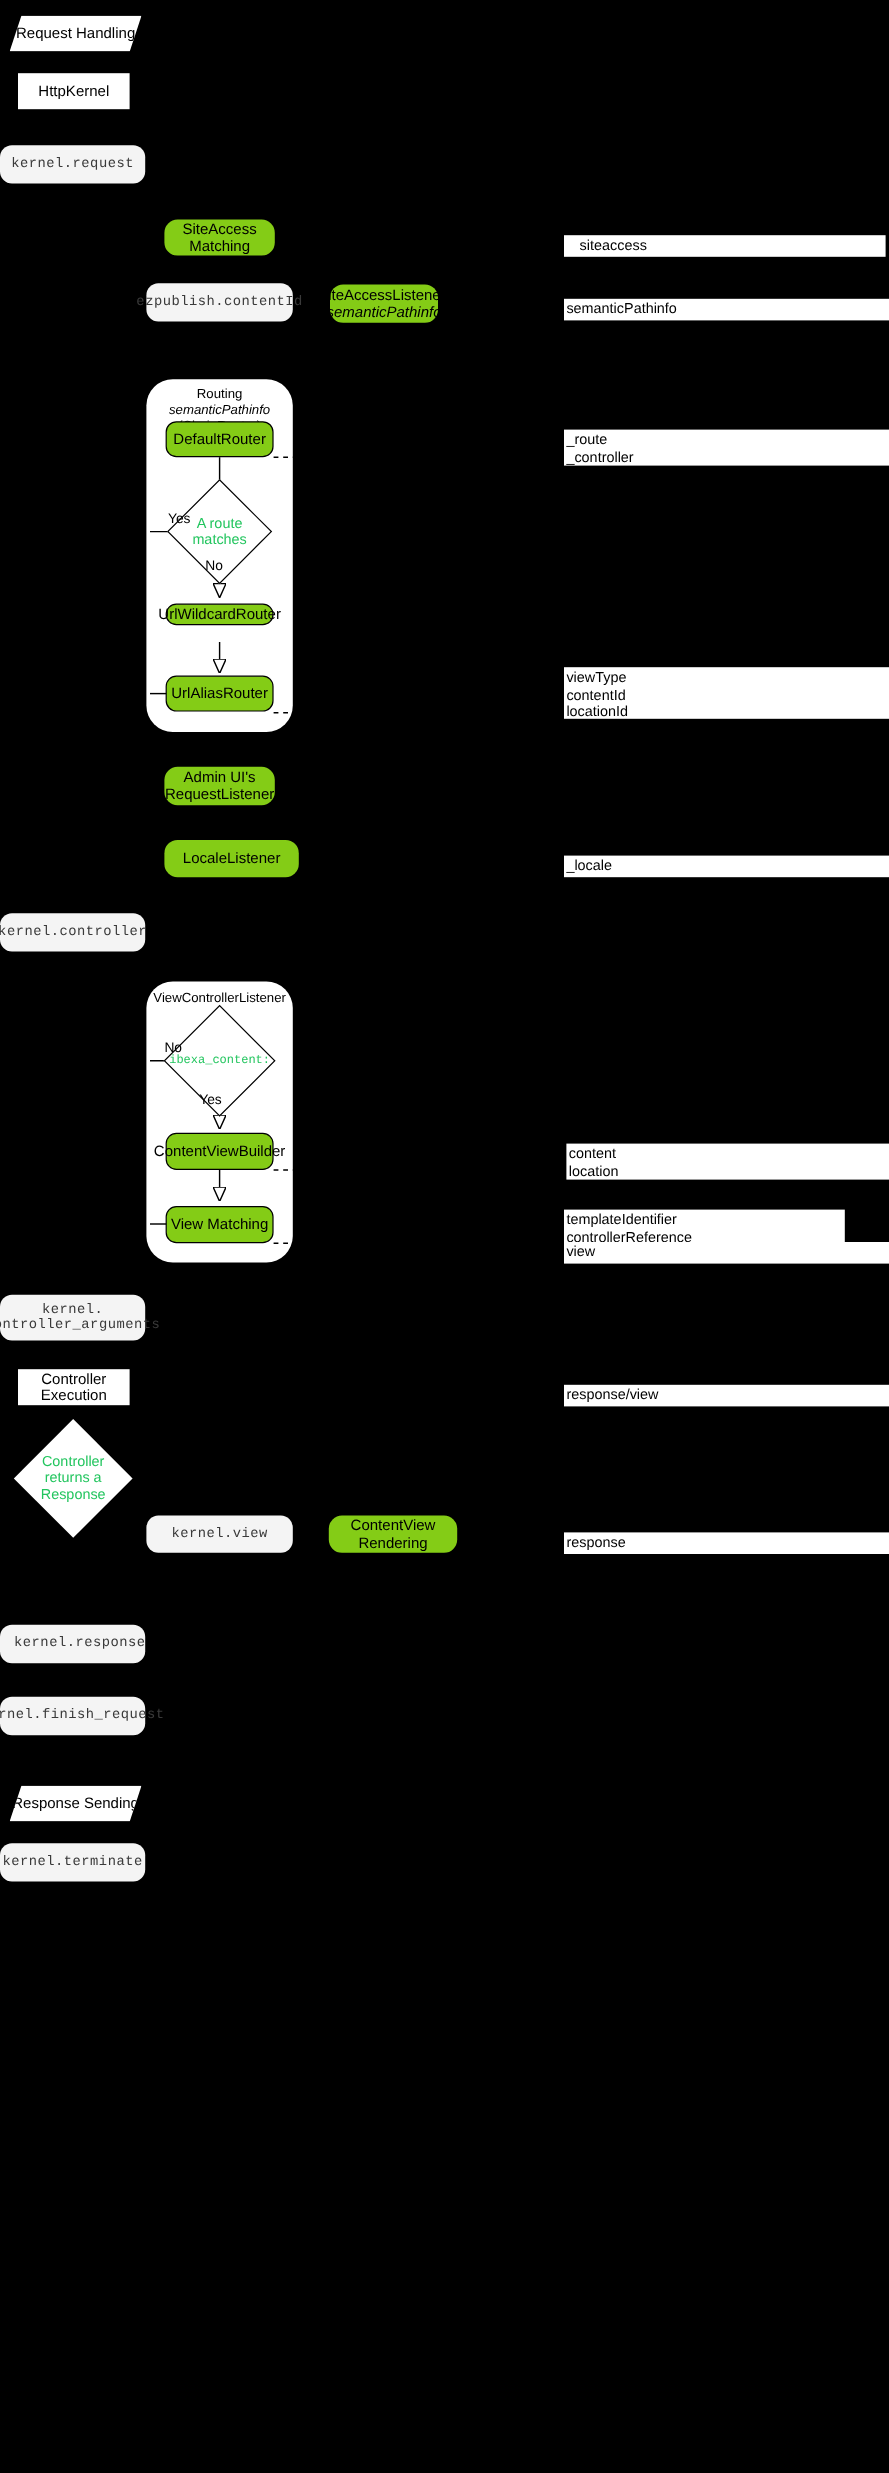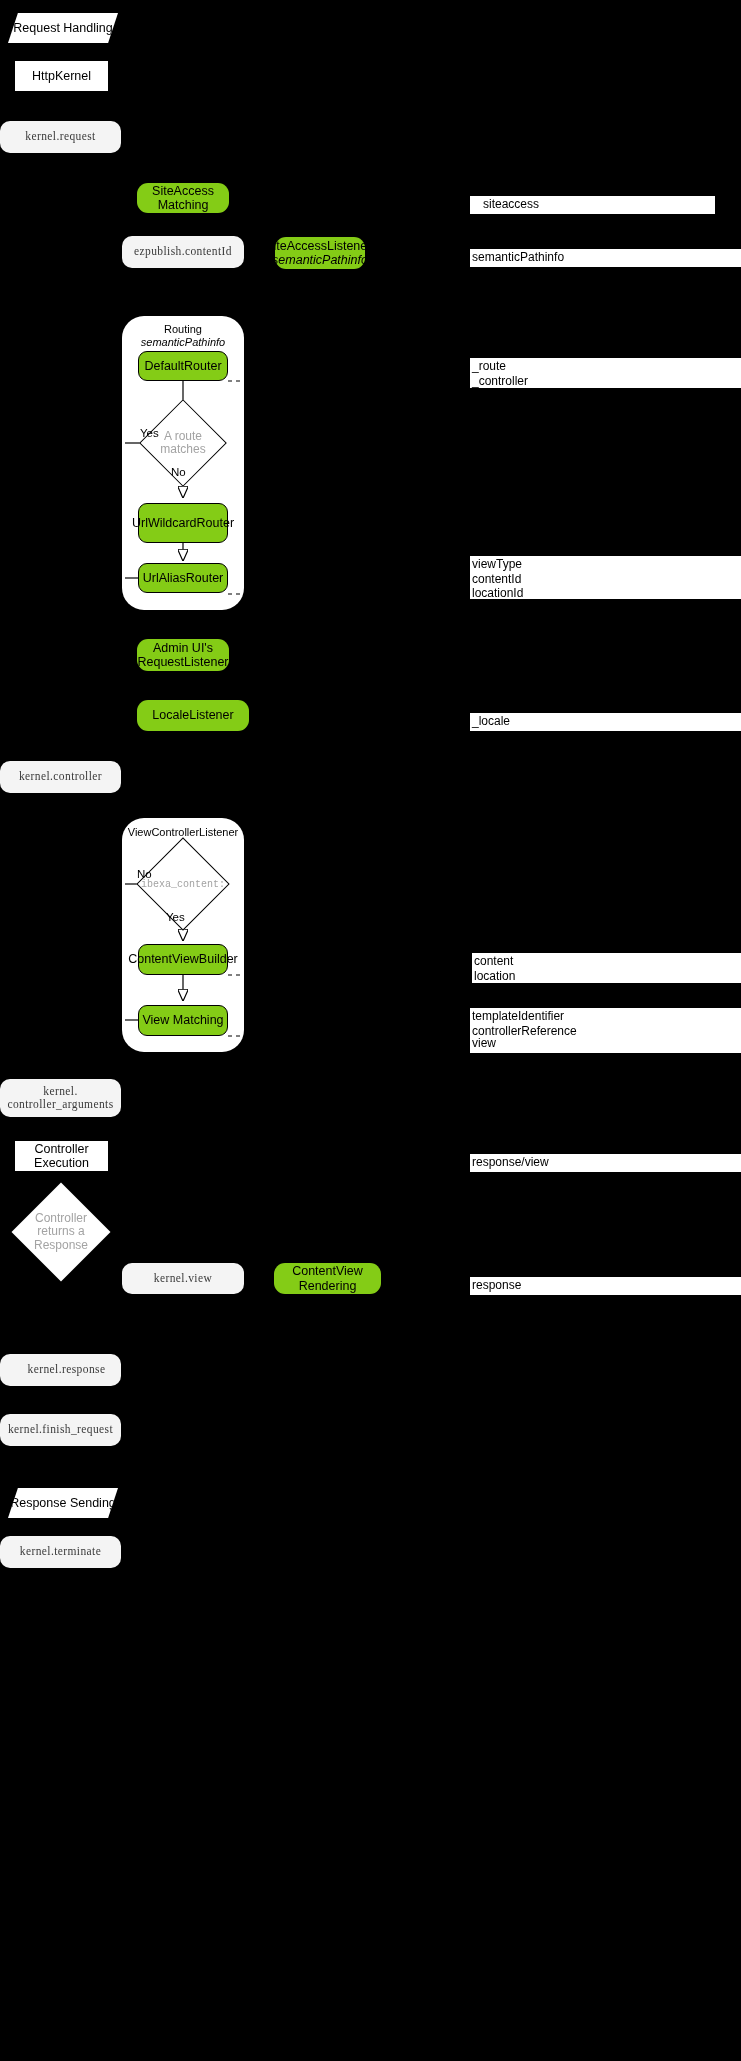--- a/index.html
+++ b/index.html
@@ -46,21 +46,21 @@
   .round.soft {
     border: none;
     border-radius: 11px;
   }
 
   
   .event {
     background: #f4f4f4;
     border: none;
     border-radius: 10px;
-    font-family: Liberation Serif, serif;
+    font-family: Liberation Mono, monospace;
     font-size: 11.5px;
     color: #3a3a3a;
     letter-spacing: .4px;
   }
 
   
   .banner {
     background: #ffffff;
     font-size: 12.5px;
     clip-path: polygon(9% 0%, 100% 0%, 91% 100%, 0% 100%);
@@ -110,21 +110,21 @@
     box-sizing: border-box;
   }
   .diamond-label {
     position: absolute;
     inset: 0;
     display: flex;
     align-items: center;
     justify-content: center;
     text-align: center;
     font-size: 12px;
-    color: #a3a3a3;
+    color: #22c55e;
     line-height: 1.1;
     z-index: 2;
   }
   .diamond-label.mono {
     font-family: Liberation Mono, monospace;
     font-size: 10px;
   }
 
   
   .diamond-solid .diamond-shape {
@@ -257,21 +257,21 @@
   </div>
 
   <div class="diamond-wrap z2" style="left:152px; top:412px; width:62px; height:62px;">
     <div class="diamond-shape"></div>
     <div class="diamond-label" style="white-space:pre-line;">A route
 matches</div>
   </div>
   <div class="edge-label" style="left:140px; top:427px;">Yes</div>
   <div class="edge-label" style="left:171px; top:466px;">No</div>
 
-  <div class="node round z2" style="left:138px; top:503px; width:90px; height:40px;">
+  <div class="node round z2" style="left:138px; top:503px; width:90px; height:18px;">
     <span>UrlWildcardRouter</span>
   </div>
 
   <div class="node round z2" style="left:138px; top:563px; width:90px; height:30px;">
     <span>UrlAliasRouter</span>
   </div>
 
   <div class="node round soft" style="left:137px; top:639px; width:92px; height:32px; flex-direction:column; line-height:1.15;">
     <span>Admin UI's</span>
     <span>RequestListener</span>
@@ -303,37 +303,37 @@
   </div>
 
   <div class="node event" style="left:122px; top:1263px; width:122px; height:31px;">
     <span>kernel.view</span>
   </div>
 
   <div class="node round soft" style="left:274px; top:1263px; width:107px; height:31px;">
     <span>ContentView Rendering</span>
   </div>
 
-  <div class="annot" style="left:470px; top:196px; width:245px; height:18px;padding-left:13px;">siteaccess</div>
+  <div class="annot" style="left:470px; top:196px; width:268px; height:18px;padding-left:13px;">siteaccess</div>
 
   <div class="annot" style="left:470px; top:249px; width:271px; height:18px;">semanticPathinfo</div>
 
   <div class="annot" style="left:470px; top:358px; width:271px; height:30px;">_route
 _controller</div>
 
   <div class="annot" style="left:470px; top:556px; width:271px; height:43px;">viewType
 contentId
 locationId</div>
 
   <div class="annot" style="left:470px; top:713px; width:271px; height:18px;">_locale</div>
 
   <div class="annot" style="left:472px; top:953px; width:271px; height:30px;">content
 location</div>
 
-  <div class="annot" style="left:470px; top:1008px; width:271px; height:30px;">templateIdentifier
+  <div class="annot" style="left:470px; top:1008px; width:234px; height:30px;">templateIdentifier
 controllerReference</div>
 
   <div class="annot" style="left:470px; top:1035px; width:271px; height:18px;">view</div>
 
   <div class="annot" style="left:470px; top:1154px; width:271px; height:18px;">response/view</div>
 
   <div class="annot" style="left:470px; top:1277px; width:271px; height:18px;">response</div>
 
 </div>
 

